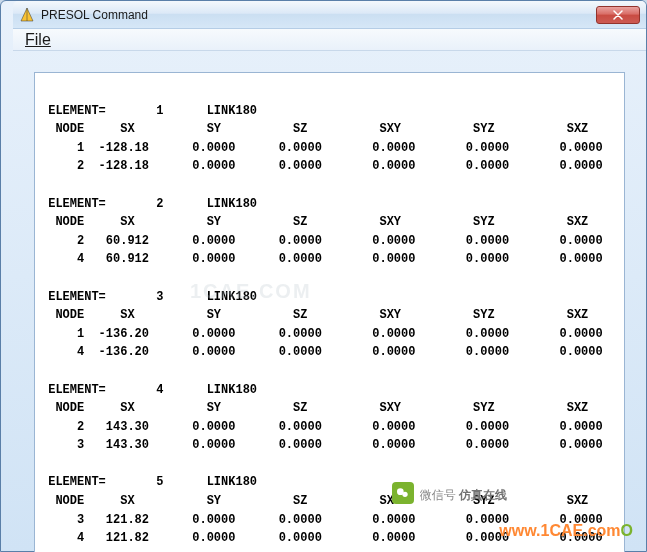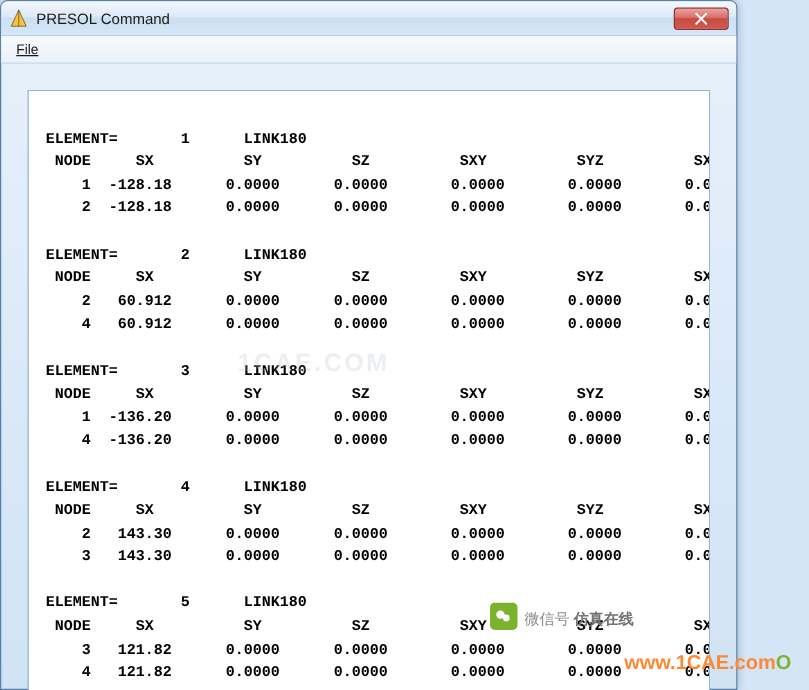--- a/index.html
+++ b/index.html
@@ -8,27 +8,28 @@
       box-sizing: border-box;
     }
     body {
       font-family: Tahoma, Arial, sans-serif;
       background: #d4e5f7;
       width: 647px;
       height: 552px;
       overflow: hidden;
     }
     .window {
-      width: 590px;
+      width: 647px;
       height: 552px;
       background: linear-gradient(180deg, #e8f1fb 0%, #d0e3f5 100%);
       border: 1px solid #5a7fa8;
       border-radius: 6px 6px 0 0;
       position: relative;
       box-shadow: 0 0 8px rgba(0,0,0,0.2);
+      padding-left: 12px;
     }
     .titlebar {
       height: 28px;
       background: linear-gradient(180deg, #f4f8fc 0%, #dce9f7 45%, #cbdff2 50%, #d6e7f7 100%);
       border-bottom: 1px solid #b5cde6;
       display: flex;
       align-items: center;
       padding: 0 6px;
       border-radius: 5px 5px 0 0;
     }
@@ -66,21 +67,21 @@
     }
     .menubar {
       height: 22px;
       background: linear-gradient(180deg, #f7fafd 0%, #e9f1fa 100%);
       display: flex;
       align-items: center;
       padding: 0 4px;
       border-bottom: 1px solid #c8d8ea;
     }
     .menu-item {
-      font-size: 11px;
+      font-size: 16px;
       color: #1a1a1a;
       padding: 2px 8px;
       cursor: pointer;
     }
     .menu-item .underline {
       text-decoration: underline;
     }
     .content {
       background: #ffffff;
       margin: 21px;

